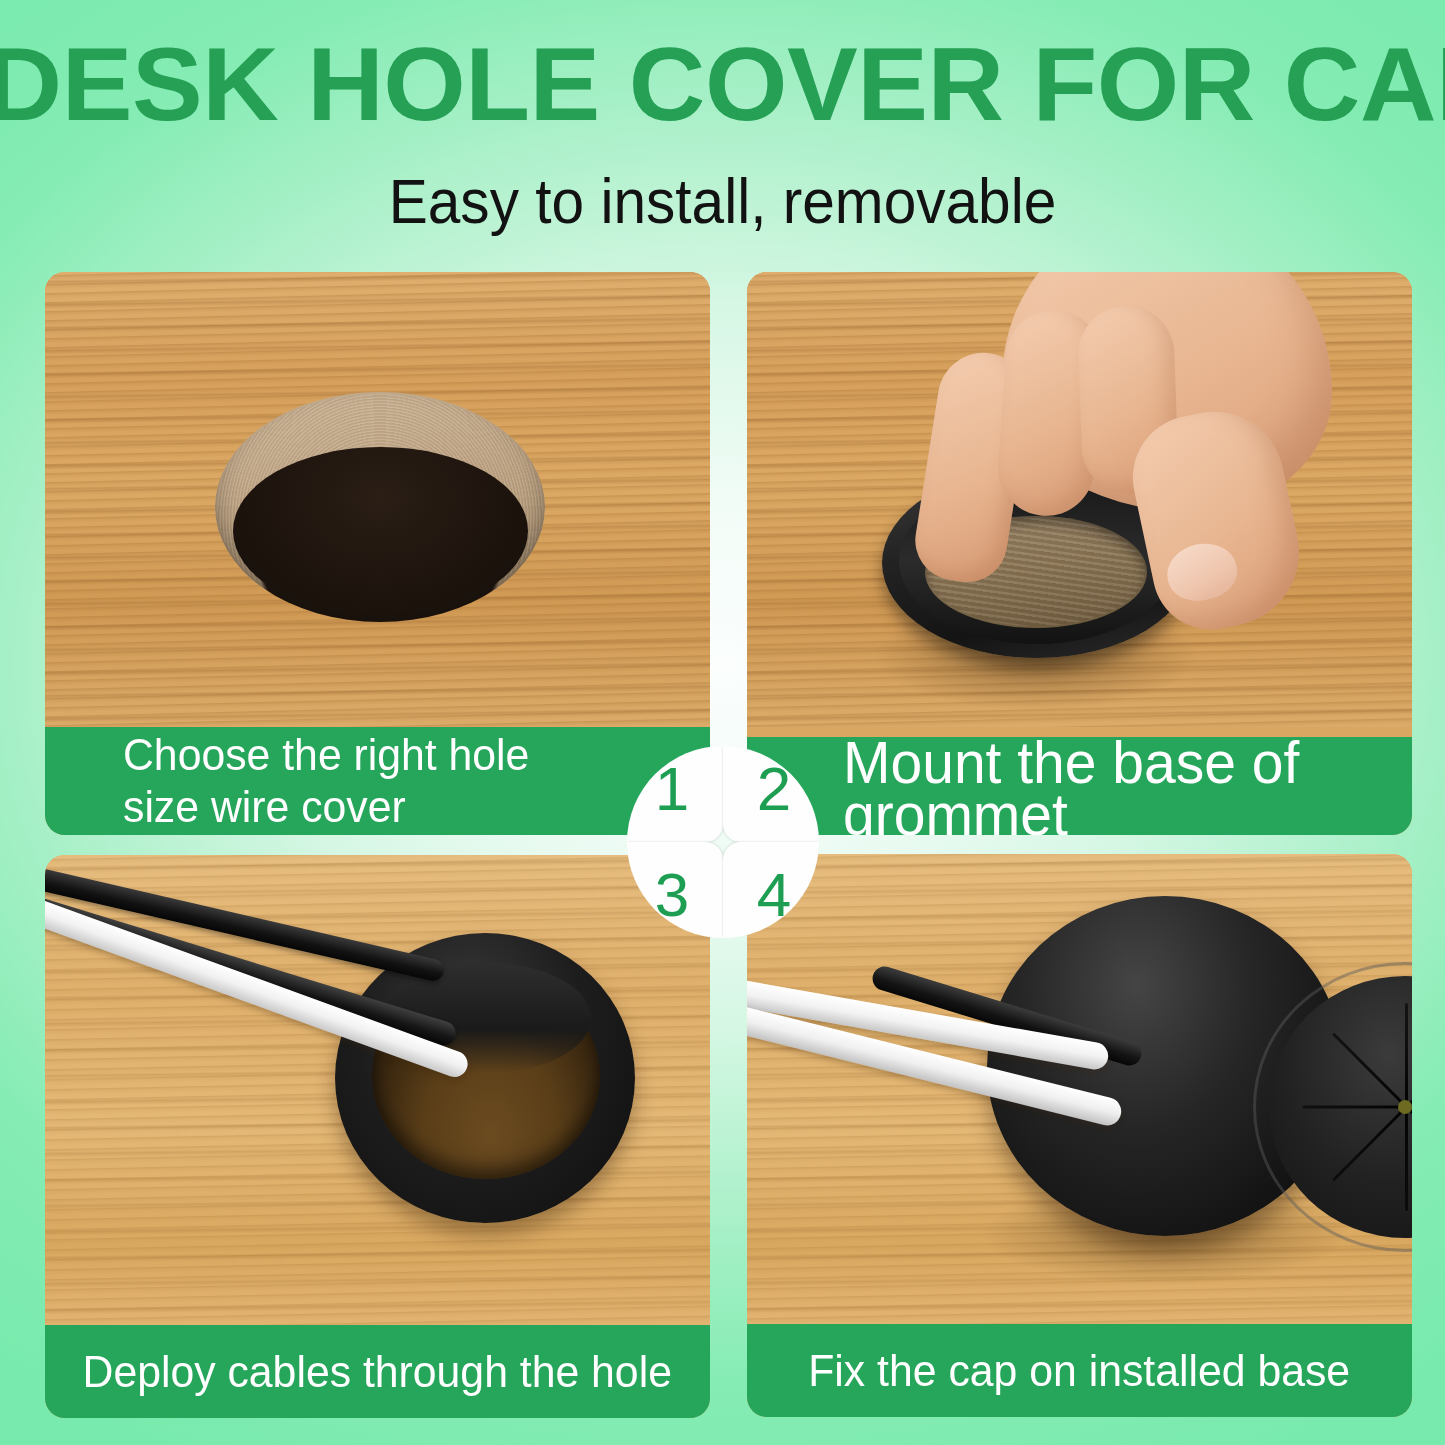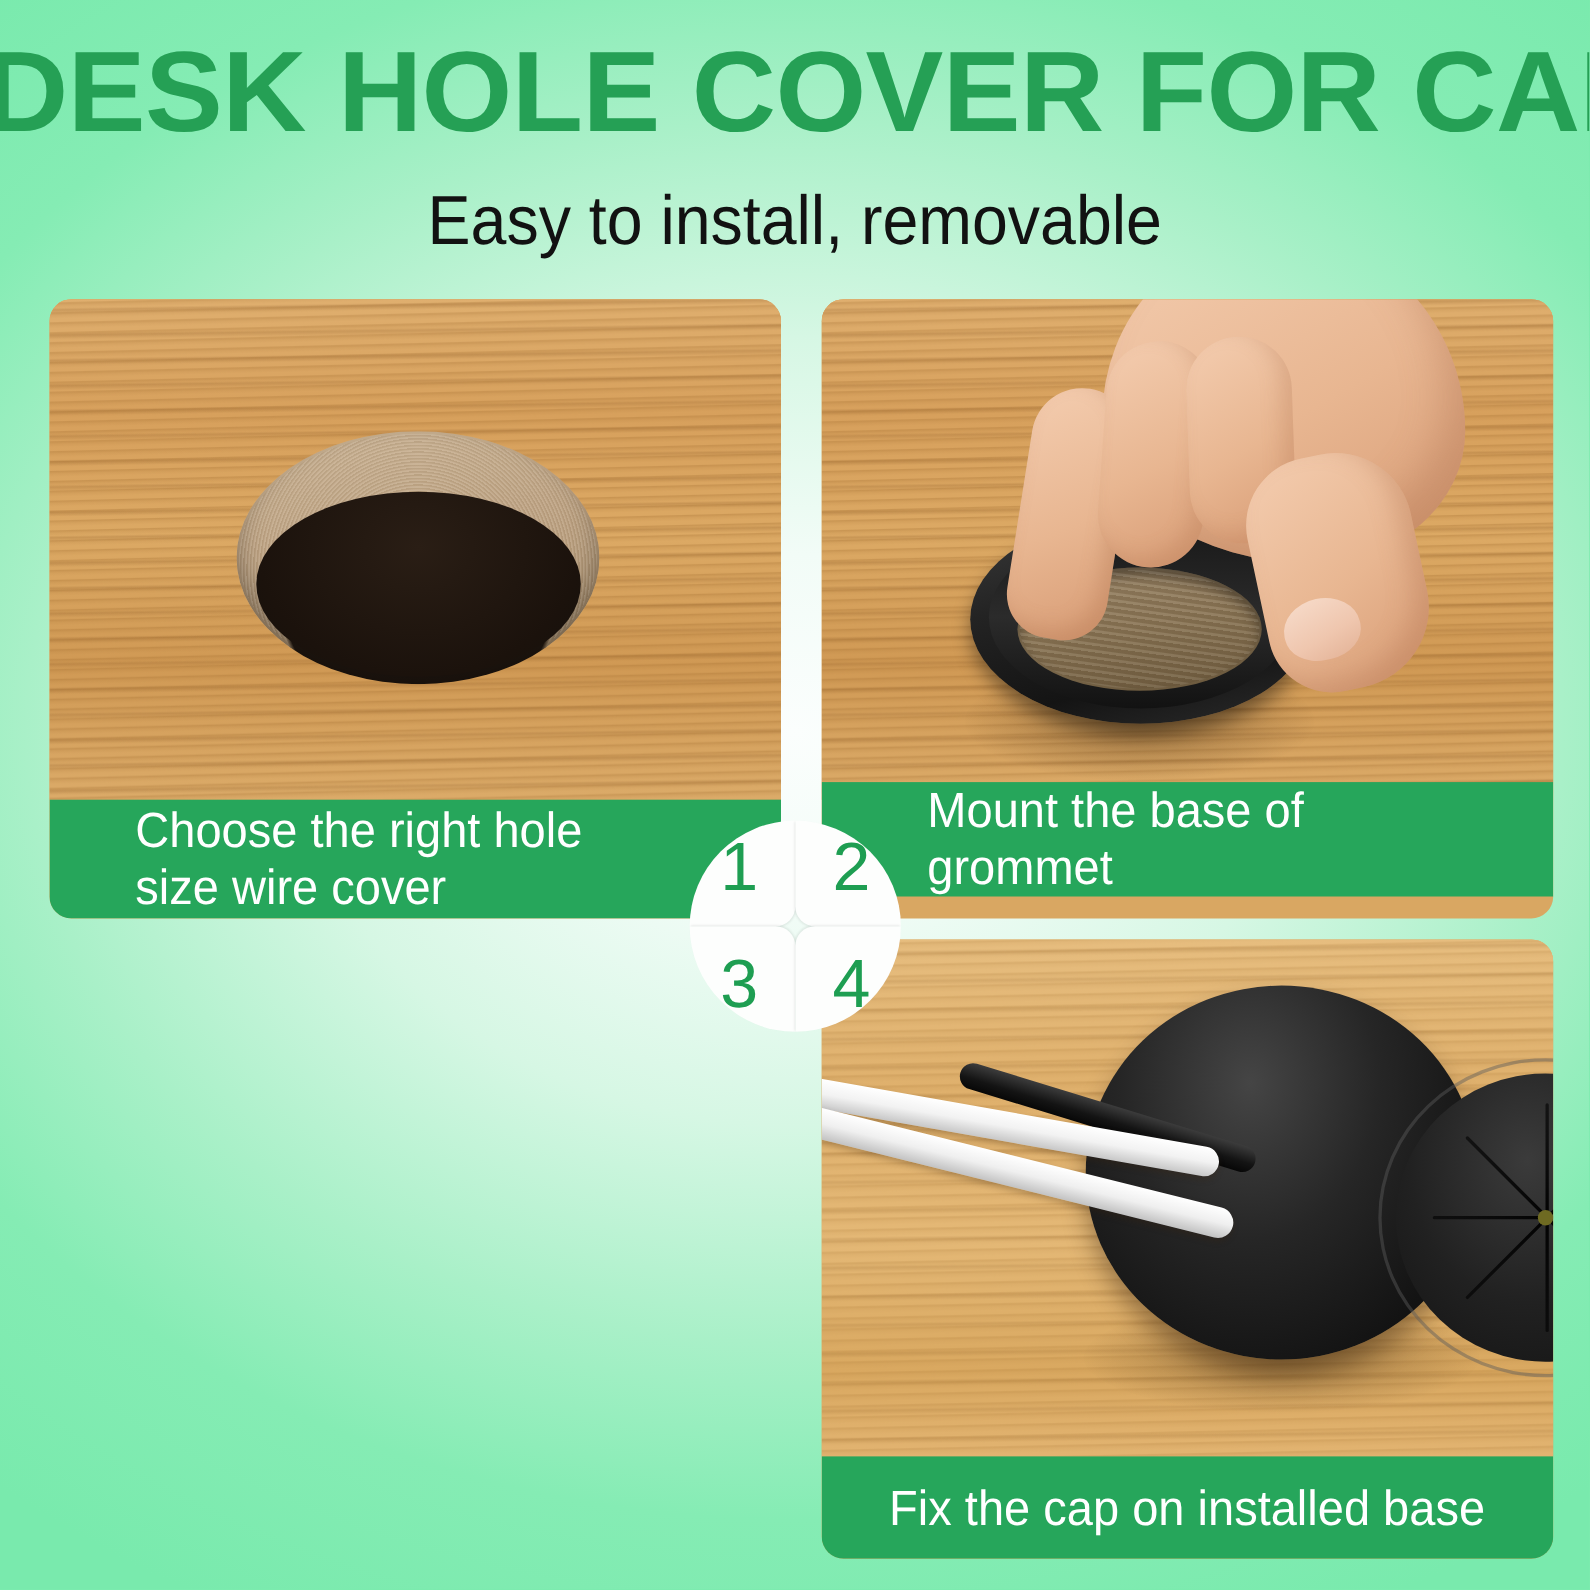--- a/index.html
+++ b/index.html
@@ -420,24 +420,24 @@
   }
   .caption.two-line {
     top: 455px;
     height: 108px;
     padding: 0 30px 0 78px;
     font-size: 45px;
     line-height: 52px;
     text-align: left;
   }
   .caption.one-line {
-    top: 439px;
+    top: 465px;
     height: 104px;
     padding: 0 24px 0 96px;
-    font-size: 45px;
+    font-size: 60px;
     line-height: 52px;
     justify-content: flex-start;
   }
   .caption.bottom {
     top: 470px;
     height: 93px;
     padding: 0 20px;
     font-size: 45px;
     line-height: 50px;
     justify-content: center;
@@ -539,20 +539,34 @@
         <div class="hand-part" id="hand-f2"></div>
         <div class="hand-part" id="hand-f3"></div>
         <div class="hand-part" id="hand-thumb"></div>
         <div id="hand-nail"></div>
       </div>
       <div class="caption one-line">
         <span>Mount the base of grommet</span>
       </div>
     </div>
 
+    <div class="panel" id="panel-3">
+      <div class="photo short">
+        <div class="wood light"></div>
+        <div id="base-3-outer"></div>
+        <div id="base-3-inner"></div>
+        <div id="base-3-lip"></div>
+        <div class="cable" id="cable3-b1"></div>
+        <div class="cable" id="cable3-b2"></div>
+        <div class="cable" id="cable3-w1"></div>
+      </div>
+      <div class="caption bottom">
+        <span>Deploy cables through the hole</span>
+      </div>
+    </div>
 
     <div class="panel" id="panel-4">
       <div class="photo short">
         <div class="wood light"></div>
         <div id="cap-4-shadow"></div>
         <div id="cap-4">
           <div id="cap-4-ring"></div>
           <div id="cap-4-face">
             <div class="slit" style="transform: rotate(0deg);"></div>
             <div class="slit" style="transform: rotate(45deg);"></div>

